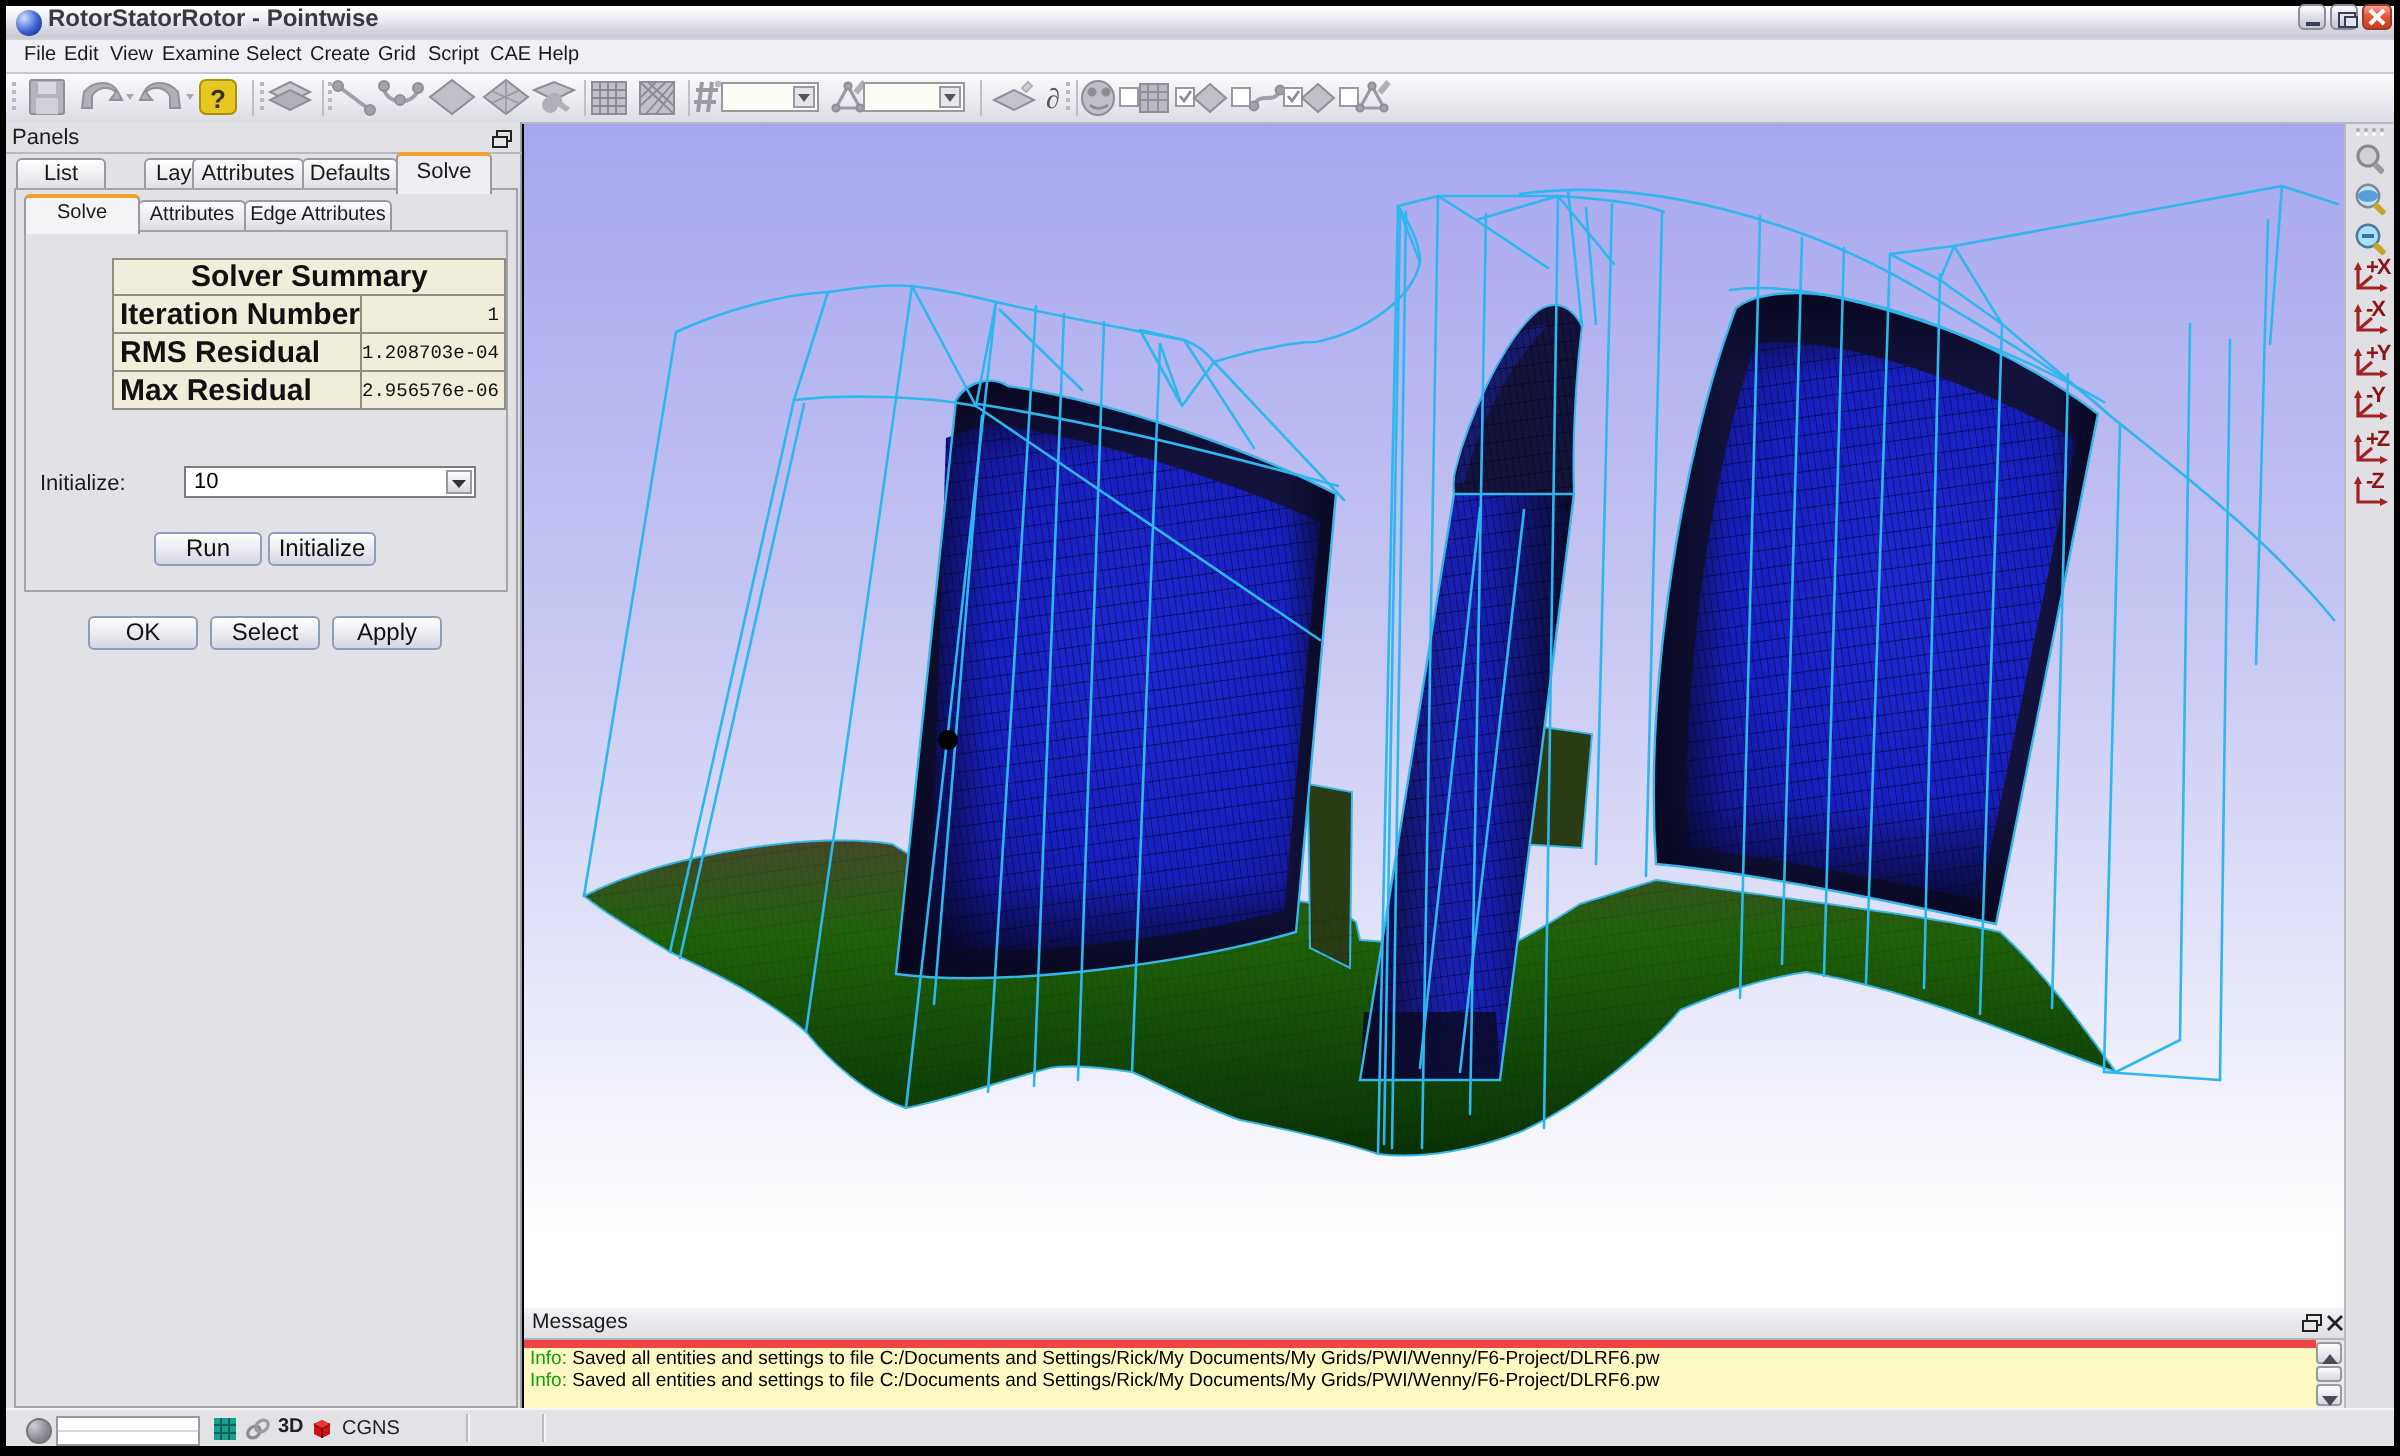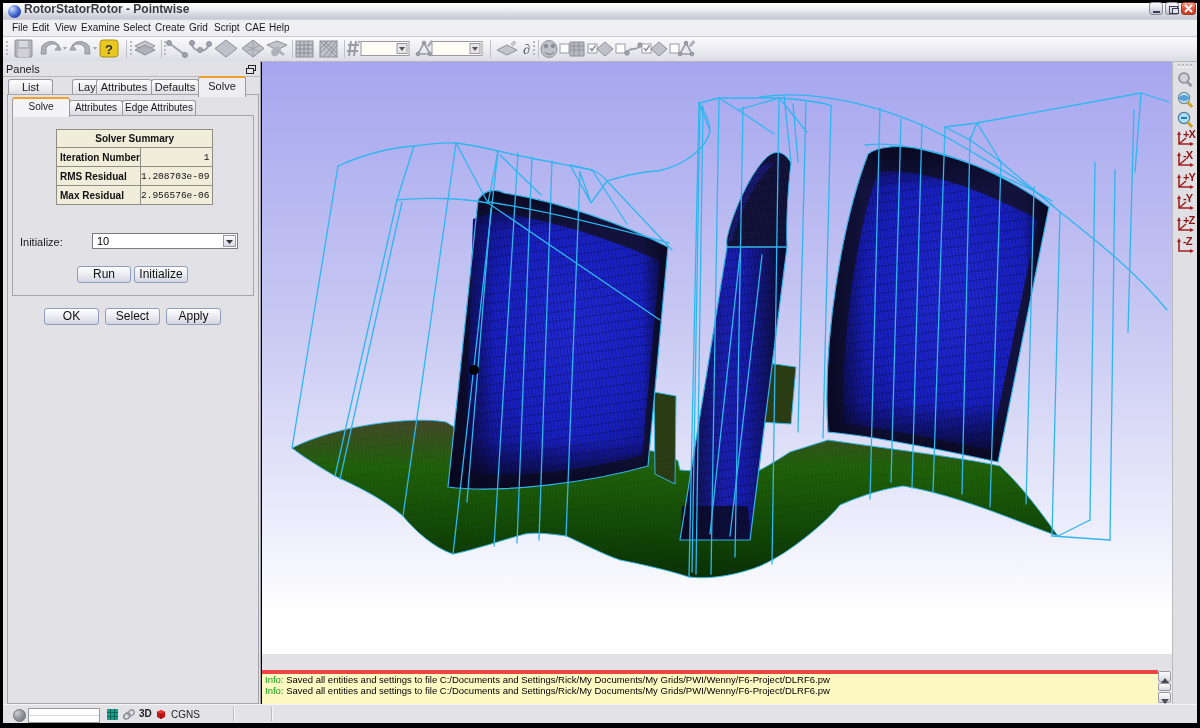--- a/index.html
+++ b/index.html
@@ -27,21 +27,21 @@
   
   .tab{position:absolute;top:18px;height:15px;border:1px solid #9a99a0;border-bottom:none;
     border-radius:3px 3px 0 0;background:linear-gradient(#fdfdfe,#e8e7ec 70%,#dcdbe2);
     font-size:11px;color:#1a1a1a;text-align:center;line-height:15px;white-space:nowrap;}
   .tabact{top:15px;height:19px;background:#eeedf1;border-top:2px solid #efa12d;line-height:17px;z-index:2;}
   .tab2{position:absolute;top:39px;height:14px;border:1px solid #9a99a0;border-bottom:none;
     border-radius:3px 3px 0 0;background:linear-gradient(#fdfdfe,#e8e7ec 70%,#dcdbe2);
     font-size:10px;color:#1a1a1a;text-align:center;line-height:14px;white-space:nowrap;}
   .tabact2{top:36px;height:18px;background:#f4f3f6;border-top:2px solid #efa12d;line-height:16px;z-index:2;}
   #solvertable{left:53px;top:68px;border-collapse:collapse;background:#f0eddb;}
-  #solvertable td{border:1px solid #8f8e85;font-size:10px;color:#111;padding:0;white-space:nowrap;}
+  #solvertable td{border:1px solid #8f8e85;font-size:15px;color:#111;padding:0;white-space:nowrap;}
   #solvertable .th{width:148px;height:17px;text-align:center;font-weight:bold;}
   #solvertable .tl{width:79px;height:18px;font-weight:bold;padding-left:3px;}
   #solvertable .tv{width:68px;text-align:right;padding-right:3px;
      font-family:"Liberation Mono",monospace;font-size:9.5px;}
   #itercombo{left:89px;top:172px;width:144px;height:14px;background:#fff;border:1px solid #7b7b84;}
   #iterbtn{position:absolute;right:1px;top:1px;width:11px;height:10px;background:linear-gradient(#fcfcfd,#d8d8e2);border:1px solid #9a99a0;}
   .btn{position:absolute;height:15px;border:1px solid #8d9dbb;border-radius:3px;
     background:linear-gradient(#ffffff,#e9e9f0 55%,#d5d5e2);
     font-size:12px;color:#111;text-align:center;line-height:14px;white-space:nowrap;
     box-shadow:inset 0 1px 0 #fff;}
@@ -260,21 +260,21 @@
       <tbody>
         <tr>
           <td colspan="2" class="th">Solver Summary</td>
         </tr>
       <tr>
           <td class="tl">Iteration Number</td>
           <td class="tv">1</td>
         </tr>
       <tr>
           <td class="tl">RMS Residual</td>
-          <td class="tv">1.208703e-09</td>
+          <td class="tv">1.208703e-04</td>
         </tr>
       <tr>
           <td class="tl">Max Residual</td>
           <td class="tv">2.956576e-06</td>
         </tr>
     </tbody>
     </table>
 
     <div class="abs" style="left:17px;top:175px;font-size:11px;color:#1a1a1a;">Initialize:</div>
     <div class="abs" id="itercombo">
@@ -521,20 +521,30 @@
   <div class="axicon" style="top:217px"><svg width="19" height="18">
       <path d="M3,2 V13 H14 M3,13 L10,7" stroke="#a02222" stroke-width="1.6" fill="none"></path>
       <path d="M3,0 L1,4 L5,4 Z M14,11 L14,15 L18,13 Z" fill="#a02222"></path>
     </svg><span class="axlbl">+Z</span></div>
   <div class="axicon" style="top:238px"><svg width="19" height="18">
       <path d="M3,2 V13 H14" stroke="#a02222" stroke-width="1.6" fill="none"></path>
       <path d="M3,0 L1,4 L5,4 Z M14,11 L14,15 L18,13 Z" fill="#a02222"></path>
     </svg><span class="axlbl">-Z</span></div>
 
   <div id="messages" class="abs">
+    <div class="abs" style="left:0;top:0;width:910px;height:15px;background:linear-gradient(#f2f1f4,#e0dfe4);border-bottom:1px solid #b5b4ba;">
+      <span style="position:absolute;left:4px;top:1px;font-size:10.5px;color:#1a1a1a;">Messages</span>
+      <svg class="abs" style="left:889px;top:3px" width="10" height="9">
+        <rect x="2.5" y="0.5" width="7" height="5" fill="none" stroke="#222"></rect>
+        <rect x="0.5" y="3.5" width="7" height="5" fill="#e8e8e8" stroke="#222"></rect>
+      </svg>
+      <svg class="abs" style="left:901px;top:3px" width="9" height="9">
+        <path d="M1,1 L8,8 M8,1 L1,8" stroke="#222" stroke-width="1.4"></path>
+      </svg>
+    </div>
     <div class="abs" style="left:0;top:16px;width:896px;height:33px;background:#fef9c3;border-top:4px solid #ef4444;font-size:9.5px;line-height:10.5px;white-space:nowrap;overflow:hidden;">
       <div style="margin:1px 0 0 3px;"><span class="info">Info:</span> Saved all entities and settings to file C:/Documents and Settings/Rick/My Documents/My Grids/PWI/Wenny/F6-Project/DLRF6.pw</div>
       <div style="margin:0 0 0 3px;"><span class="info">Info:</span> Saved all entities and settings to file C:/Documents and Settings/Rick/My Documents/My Grids/PWI/Wenny/F6-Project/DLRF6.pw</div>
     </div>
     <div class="abs" style="left:896px;top:17px;width:14px;height:33px;background:#eceaef;">
       <div class="sbtn" style="top:0;"><svg width="8" height="5" style="margin:3px 2px">
           <path d="M0,5 L4,0 L8,5 Z" fill="#4b4b55"></path>
         </svg></div>
       <div class="abs" style="top:12px;left:0;width:13px;height:8px;background:linear-gradient(#fdfdfe,#d8d8e0);border:1px solid #9a99a0;box-sizing:border-box;border-radius:2px;"></div>
       <div class="sbtn" style="top:21px;"><svg width="8" height="5" style="margin:3px 2px">

